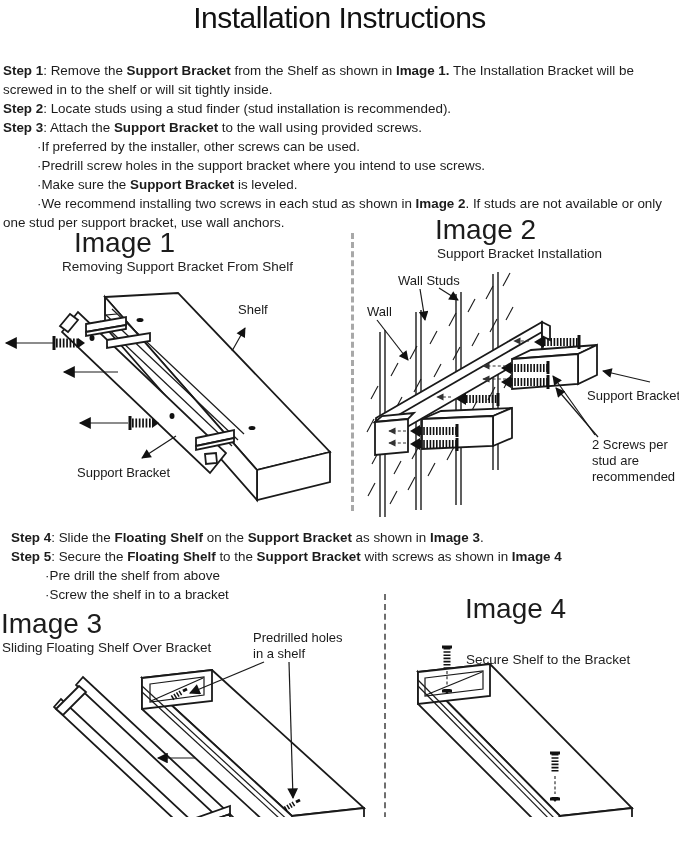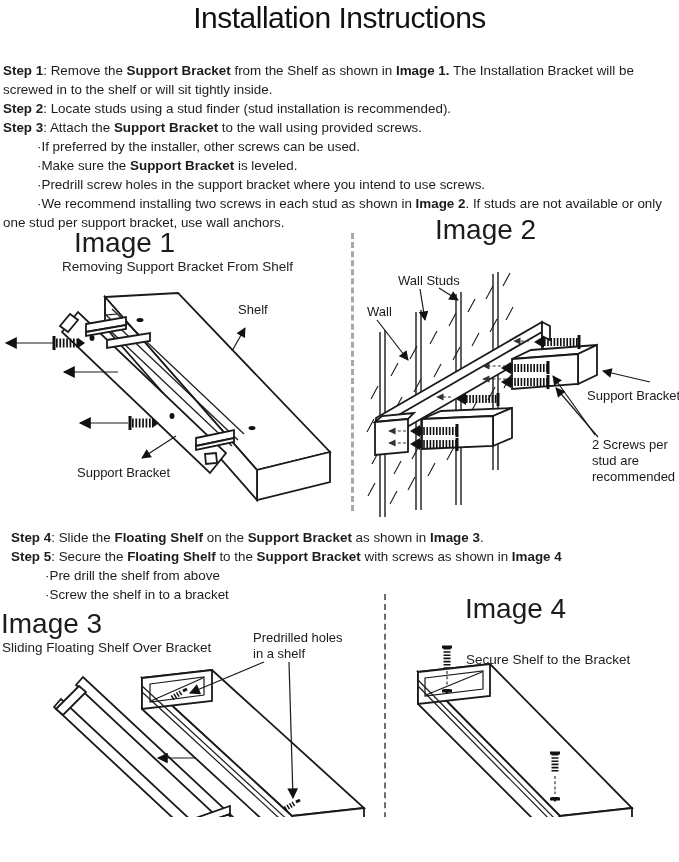--- a/index.html
+++ b/index.html
@@ -36,38 +36,39 @@
 
 <div id="page">
 
   <div id="doc-title">Installation Instructions</div>
 
   <div id="steps-top" class="tblock">
     <p><b>Step 1</b><span>: Remove the </span><b>Support Bracket</b><span> from the Shelf as shown in </span><b>Image 1.</b><span> The Installation Bracket will be screwed in to the shelf or will sit tightly inside.</span></p>
     <p><b>Step 2</b><span>: Locate studs using a stud finder (stud installation is recommended).</span></p>
     <p><b>Step 3</b><span>: Attach the </span><b>Support Bracket</b><span> to the wall using provided screws.</span></p>
     <p class="bullet"><span>·If preferred by the installer, other screws can be used.</span></p>
+    <p class="bullet"><span>·Predrill screw holes in the support bracket where you intend to use screws.</span></p>
     <p class="bullet"><span>·Make sure the </span><b>Support Bracket</b><span> is leveled.</span></p>
-    <p class="bullet"><span>·Predrill screw holes in the support bracket where you intend to use screws.</span></p>
     <p class="bullet"><span>·We recommend installing two screws in each stud as shown in </span><b>Image 2</b><span>. If studs are not available or only one stud per support bracket, use wall anchors.</span></p>
   </div>
 
   <div id="steps-bottom" class="tblock">
     <p><b>Step 4</b><span>: Slide the </span><b>Floating Shelf</b><span> on the </span><b>Support Bracket</b><span> as shown in </span><b>Image 3</b><span>.</span></p>
     <p><b>Step 5</b><span>: Secure the </span><b>Floating Shelf</b><span> to the </span><b>Support Bracket</b><span> with screws as shown in </span><b>Image 4</b></p>
     <p class="bullet"><span>·Pre drill the shelf from above</span></p>
     <p class="bullet"><span>·Screw the shelf in to a bracket</span></p>
   </div>
 
   <div id="divider-1" class="divider"></div>
   <div id="divider-2" class="divider"></div>
 
   <div class="fig-heading" style="left:74px;top:228px;">Image 1</div>
   <div class="fig-subtitle" style="left:62px;top:259px;">Removing Support Bracket From Shelf</div>
   <div class="fig-heading" style="left:435px;top:215px;">Image 2</div>
+  <div class="fig-subtitle" style="left:437px;top:246px;">Support Bracket Installation</div>
   <div class="fig-heading" style="left:1px;top:609px;">Image 3</div>
   <div class="fig-subtitle" style="left:2px;top:640px;">Sliding Floating Shelf Over Bracket</div>
   <div class="fig-heading" style="left:465px;top:594px;">Image 4</div>
   <div class="fig-subtitle" style="left:466px;top:644px;margin-top:8px;">Secure Shelf to the Bracket</div>
 
   <svg style="left:0;top:286px;" width="350" height="226" viewBox="0 0 350 226">
     <defs>
       <marker id="ah1" viewBox="0 0 10 10" refX="9" refY="5" markerWidth="12" markerHeight="10" orient="auto">
           <path d="M0,0 L10,5 L0,10 Z" fill="#111"></path>
         </marker>

